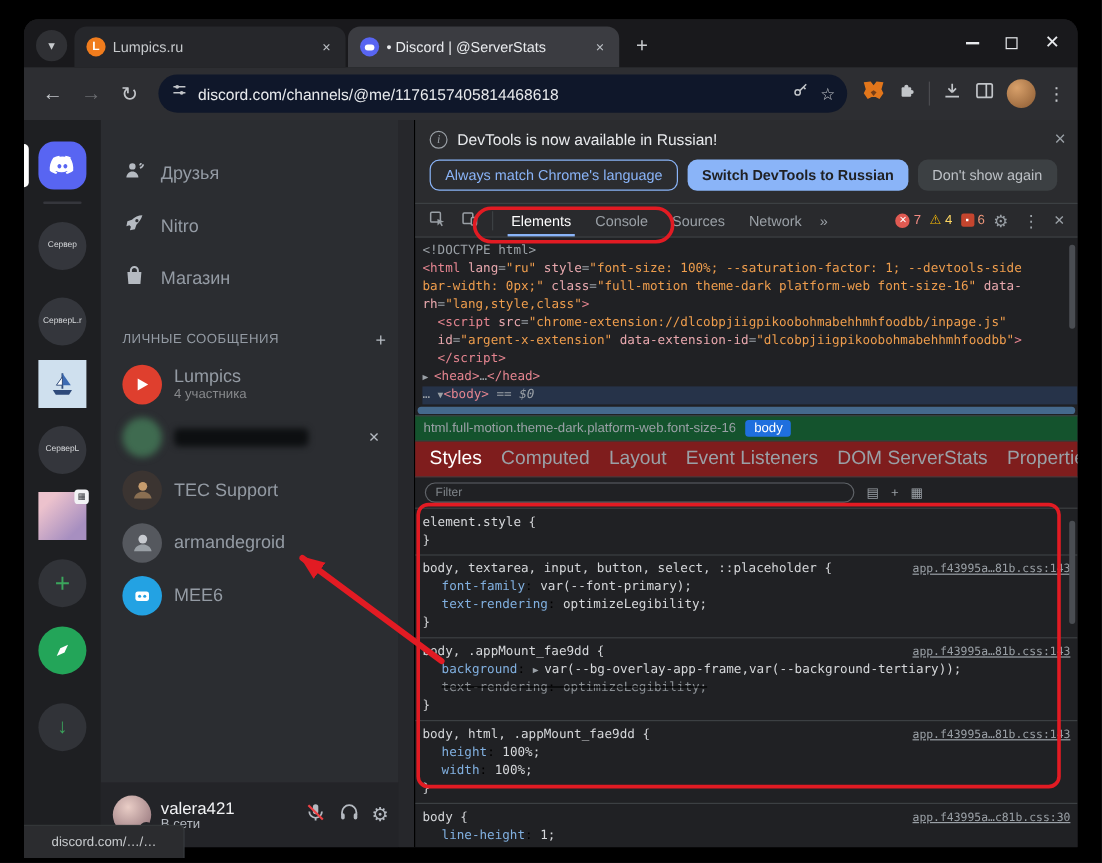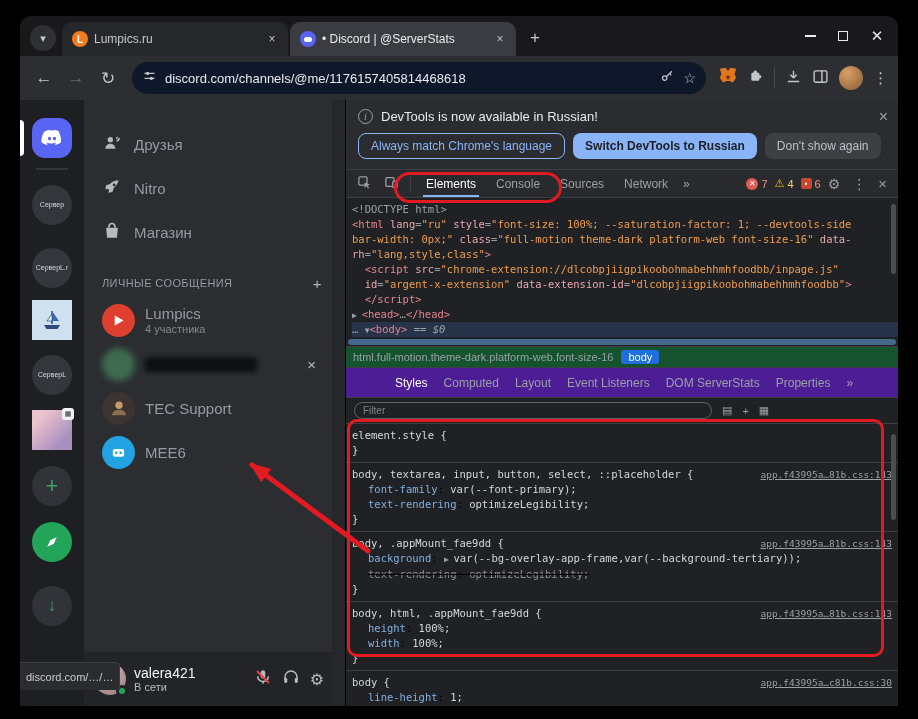--- a/index.html
+++ b/index.html
@@ -141,22 +141,22 @@
   .tk-meta { color:#9aa0a6; font-style:italic; } .tk-exp { color:#9aa0a6; font-size:8px; }
   .vscroll { position:absolute; right:2px; top:6px; width:5px; height:70px; background:#4a4d52; border-radius:3px; }
   .hscroll { height:8px; flex:none; background:#202124; padding:1px 2px; }
   .hscroll .thumb { height:6px; width:100%; background:#45698c; border-radius:3px; }
   
   .crumbs { height:22px; flex:none; background:#14532d; border-top:1px solid #3c4043; border-bottom:1px solid #3c4043;
     display:flex; align-items:center; gap:8px; padding:0 7px; font-size:11px; }
   .crumb-path { color:#9aa0a6; white-space:nowrap; overflow:hidden; }
   .crumb-sel { background:#1f6fde; color:#fff; padding:1px 7px; border-radius:3px; flex:none; }
   
-  .stytabs { height:30px; flex:none; background:#4c1d95; border-bottom:1px solid #3c4043;
-    display:flex; align-items:center; font-size:12px; padding-left:4px;justify-content:center; }
+  .stytabs { height:30px; flex:none; background:#7f1d1d; border-bottom:1px solid #3c4043;
+    display:flex; align-items:center; font-size:16px; padding-left:4px; }
   .stytab { padding:0 8px; color:#9aa0a6; height:100%; display:flex; align-items:center; white-space:nowrap; }
   .stytab.active { color:#fff; }
   
   .filterrow { height:26px; flex:none; background:#202124; border-bottom:1px solid #3c4043;
     display:flex; align-items:center; padding:0 8px; gap:10px; }
   .filterbox { width:358px; height:17px; border:1px solid #5f6368; border-radius:9px; color:#80868b;
     font-size:10px; display:flex; align-items:center; padding:0 8px; }
   .ficon { color:#9aa0a6; font-size:11px; }
   
   .rules { flex:1; overflow:hidden; font-family:"DejaVu Sans Mono",monospace; font-size:10.5px; line-height:15px; position:relative; }
@@ -170,23 +170,23 @@
   .rexp { color:#9aa0a6; font-size:8px; }
   .struck { text-decoration:line-through; }
   .struck .rname, .struck .rval { color:#8b9095; }
   .rclose { color:#d5d7da; }
   .rules .vscroll2 { position:absolute; right:2px; top:10px; width:5px; height:86px; background:#4a4d52; border-radius:3px; }
   
   .redbox { position:absolute; border:3px solid #e21b23; pointer-events:none; z-index:50; }
   #red-tabs { left:394px; top:172px; width:168px; height:31px; border-radius:16px; }
   #red-styles { left:347px; top:419px; width:537px; height:238px; border-radius:10px; }
   #arrow-svg { position:absolute; left:0; top:0; pointer-events:none; z-index:51; }
-  .statusbubble { position:absolute; left:20px; top:662px; height:28px; z-index:40;
+  .statusbubble { position:absolute; left:20px; top:687px; height:28px; z-index:40;
     background:#2b2c2f; border:1px solid #3c4043; border-left:none; border-bottom:none; border-radius:0 5px 0 0;
-    color:#c8cbce; font-size:11px; display:flex; align-items:center; padding:0 6px; }
+    color:#c8cbce; font-size:11px; display:flex; align-items:center; padding:0 23px; }
 </style>
 </head>
 <body>
 
 <div class="window">
 
   <div class="tabstrip">
     <div class="tabsearch">
         <span>▾</span>
       </div>
@@ -359,20 +359,29 @@
           <span class="dmclose">×</span>
         </div>
         <div class="dmitem">
           <span class="av av-tec">
             <svg width="22" height="22" viewBox="0 0 24 24">
                 <circle cx="12" cy="9" r="4" fill="#c59b6d"></circle>
                 <path d="M4 20c1-4 4-6 8-6s7 2 8 6z" fill="#8a6f52"></path>
               </svg>
           </span>
           <span class="dmname">TEC Support</span>
+        </div>
+        <div class="dmitem">
+          <span class="av av-arm">
+            <svg width="22" height="22" viewBox="0 0 24 24">
+                <circle cx="12" cy="9" r="4" fill="#c8cbd0"></circle>
+                <path d="M4 20c1-4 4-6 8-6s7 2 8 6z" fill="#9aa0a6"></path>
+              </svg>
+          </span>
+          <span class="dmname">armandegroid</span>
         </div>
         <div class="dmitem">
           <span class="av av-mee6">
             <svg width="17" height="17" viewBox="0 0 24 24">
                 <rect x="4" y="7" width="16" height="11" rx="3" fill="#fff"></rect>
                 <circle cx="9" cy="12.5" r="1.8" fill="#23a2e3"></circle>
                 <circle cx="15" cy="12.5" r="1.8" fill="#23a2e3"></circle>
               </svg>
           </span>
           <span class="dmname">MEE6</span>

